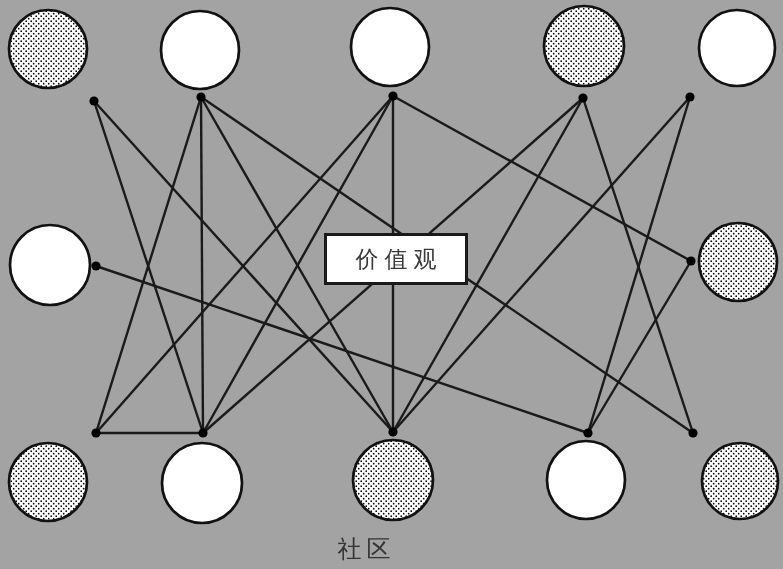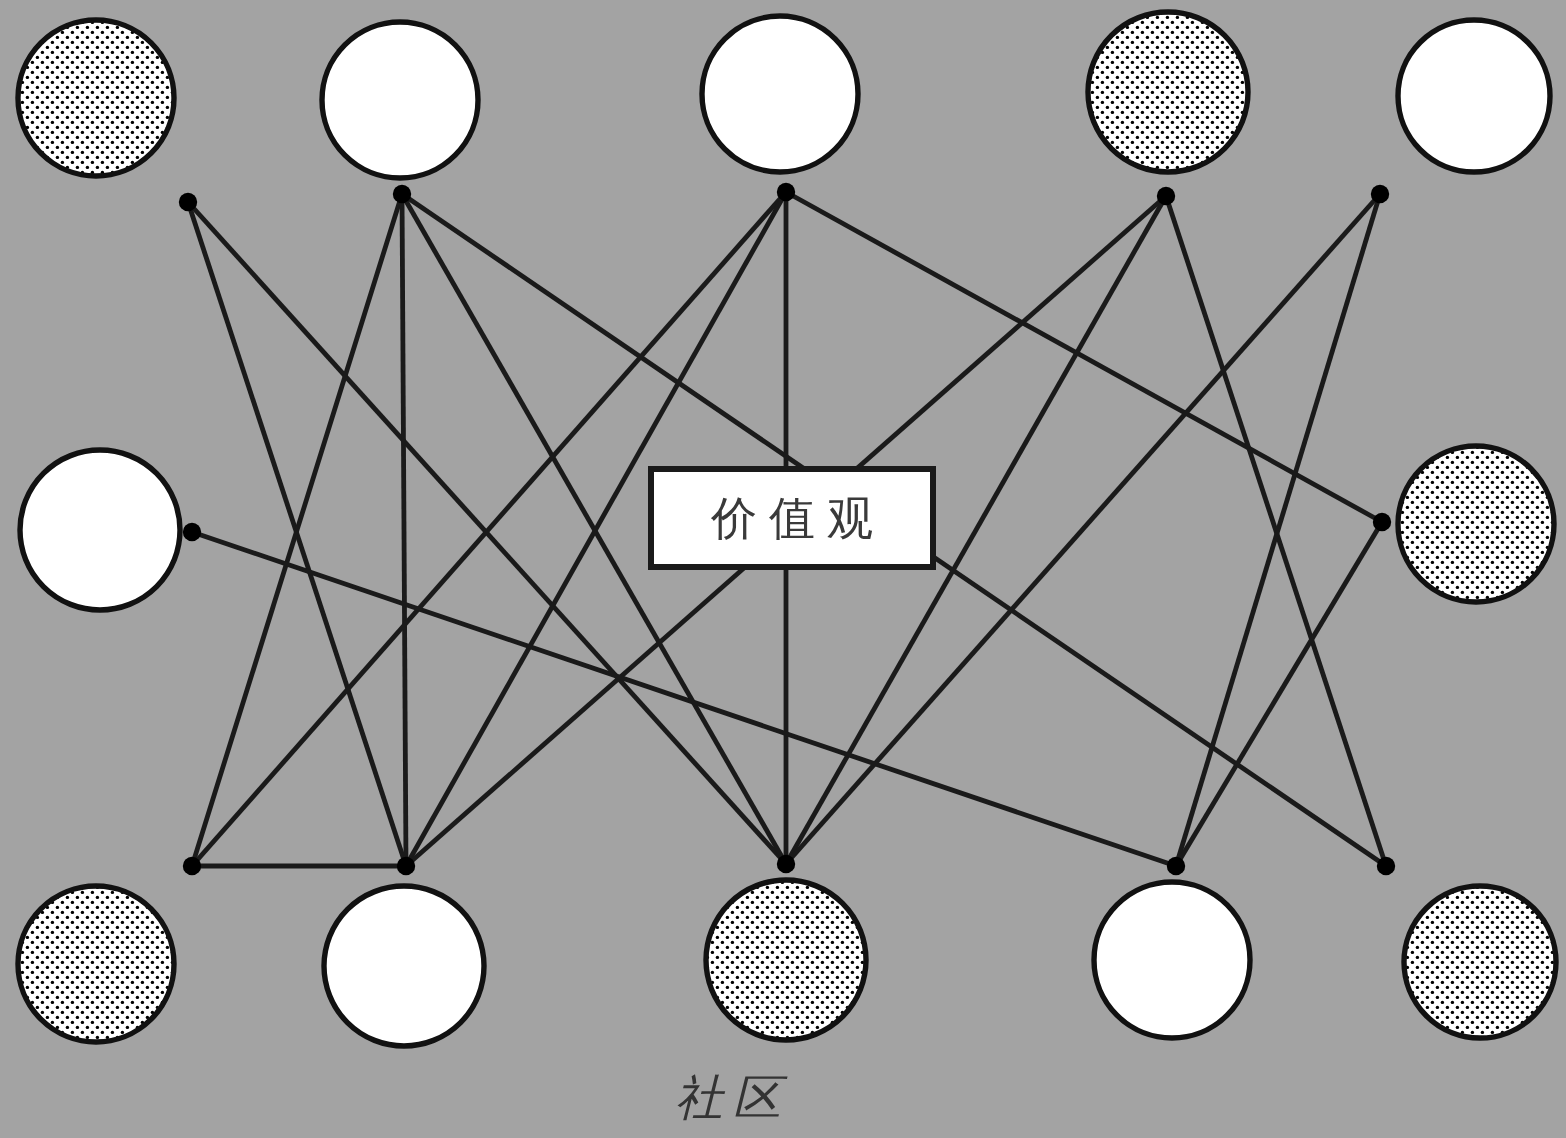--- a/index.html
+++ b/index.html
@@ -22,21 +22,20 @@
     color:#3a3a3a;
     text-indent:6px; 
   }
   .caption{
     position:absolute;
     left:0;top:533px;width:733px;
     text-align:center;
     font-size:24px;
     letter-spacing:5px;
     color:#333333;
-    font-style:italic;
   }
 </style>
 </head>
 <body>
 
 <div class="stage">
   <svg id="diagram-svg" width="783" height="569" viewBox="0 0 783 569" xmlns="http://www.w3.org/2000/svg">
       <defs>
         <pattern id="halftone" patternUnits="userSpaceOnUse" width="5" height="5">
           <rect x="0" y="0" width="5" height="5" fill="#ffffff"></rect>

